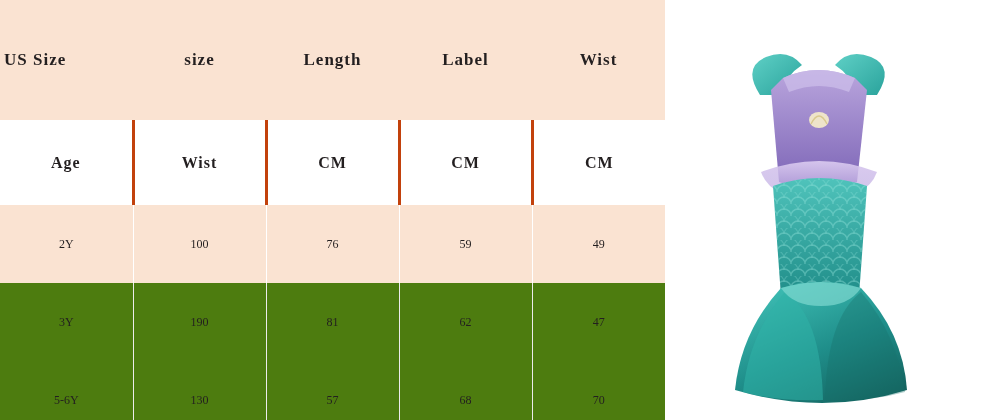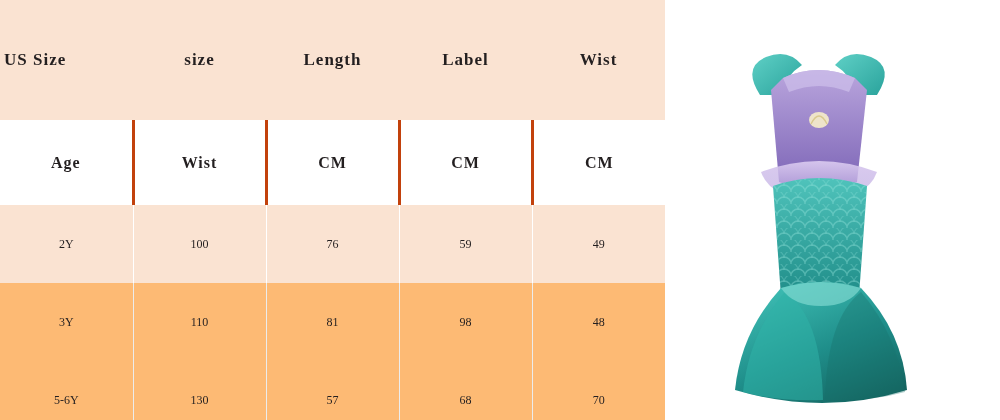--- a/index.html
+++ b/index.html
@@ -66,21 +66,21 @@
   }
   tr.data td {
     height: 46px;
     font-size: 12px;
     border-right: 1px solid #ffffff;
   }
   tr.data.odd td {
     background: #fae3d2;
   }
   tr.data.even td {
-    background: #fdba74;
+    background: #4d7c0f;
     border-right: 1px solid #ececec;
     margin-top: 28px;
   }
   tr.data.even td:last-child,
   tr.data.odd td:last-child {
     border-right: none;
   }
   
   .photo-pane {
     width: 335px;
@@ -121,24 +121,24 @@
 
         <tr class="data odd">
           <td>2Y</td>
           <td>100</td>
           <td>76</td>
           <td>59</td>
           <td>49</td>
         </tr>
         <tr class="data even">
           <td>3Y</td>
-          <td>110</td>
+          <td>190</td>
           <td>81</td>
-          <td>98</td>
-          <td>48</td>
+          <td>62</td>
+          <td>47</td>
         </tr>
         <tr class="data even">
           <td>5-6Y</td>
           <td>130</td>
           <td>57</td>
           <td>68</td>
           <td>70</td>
         </tr>
       </tbody>
     </table>

